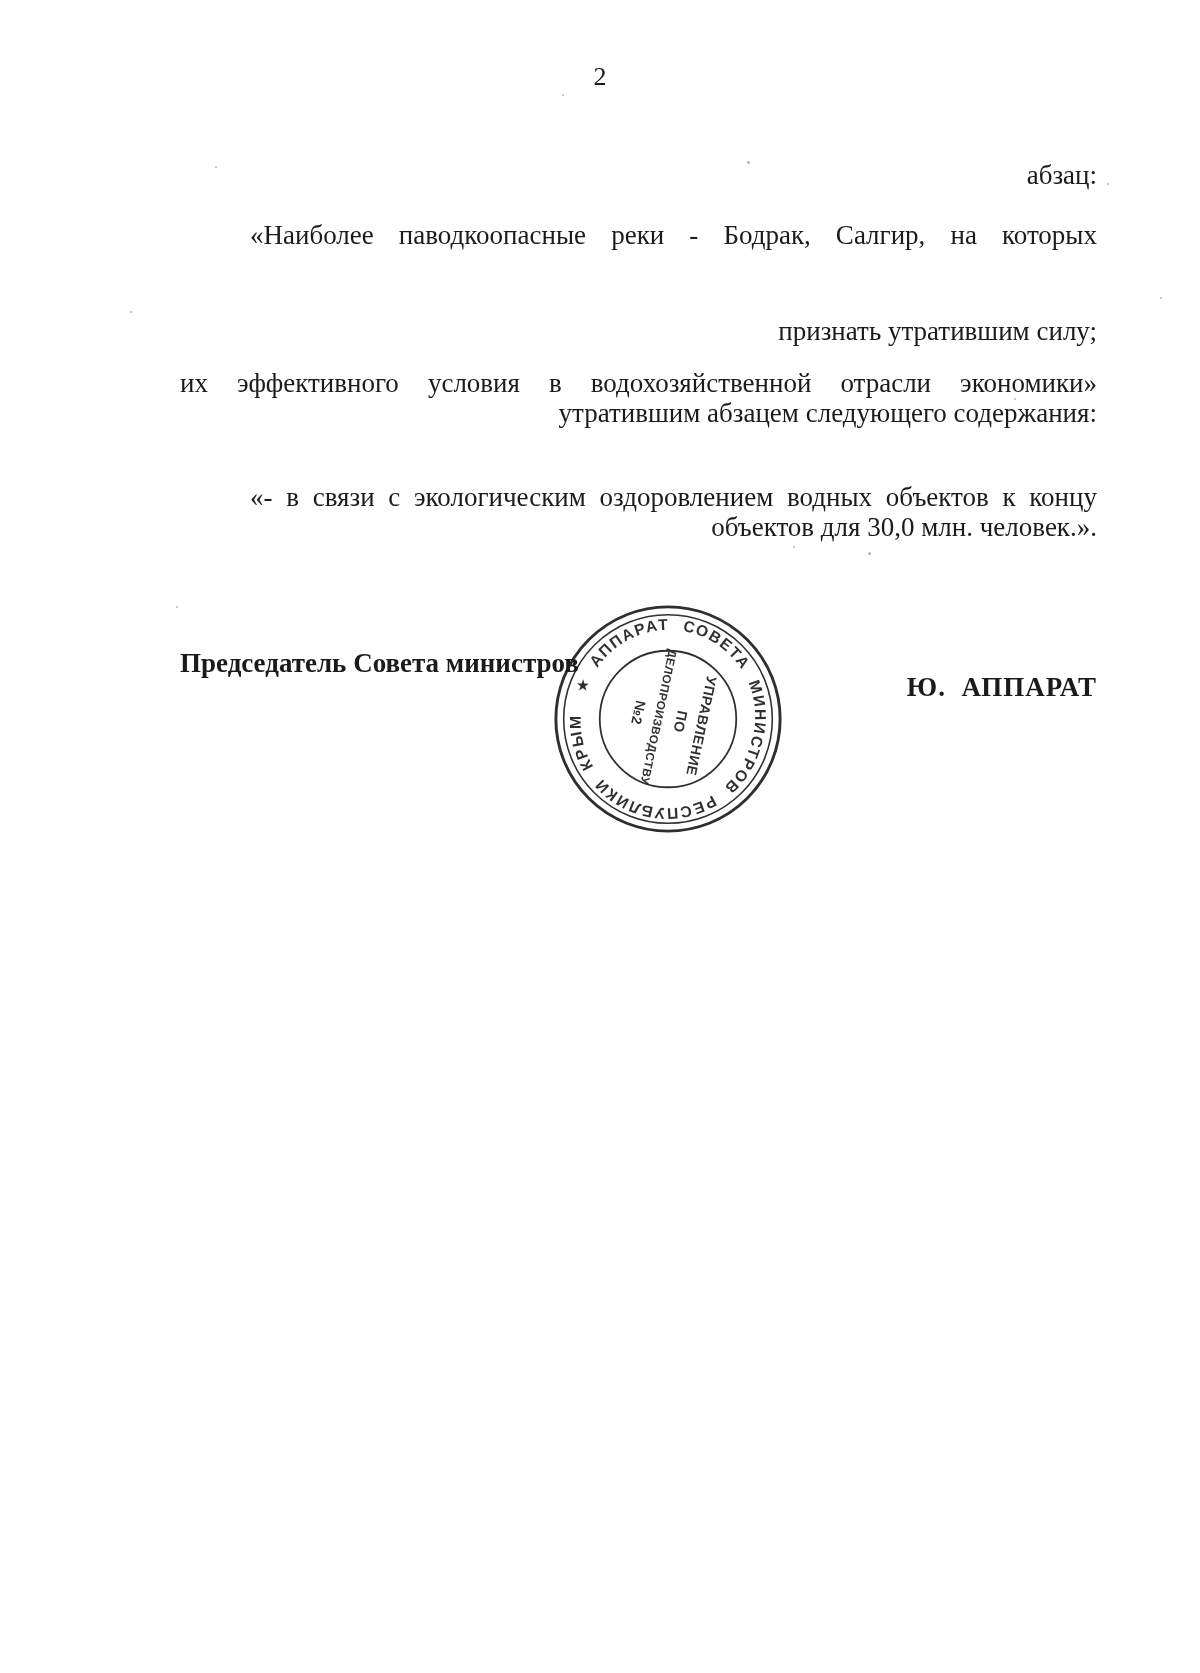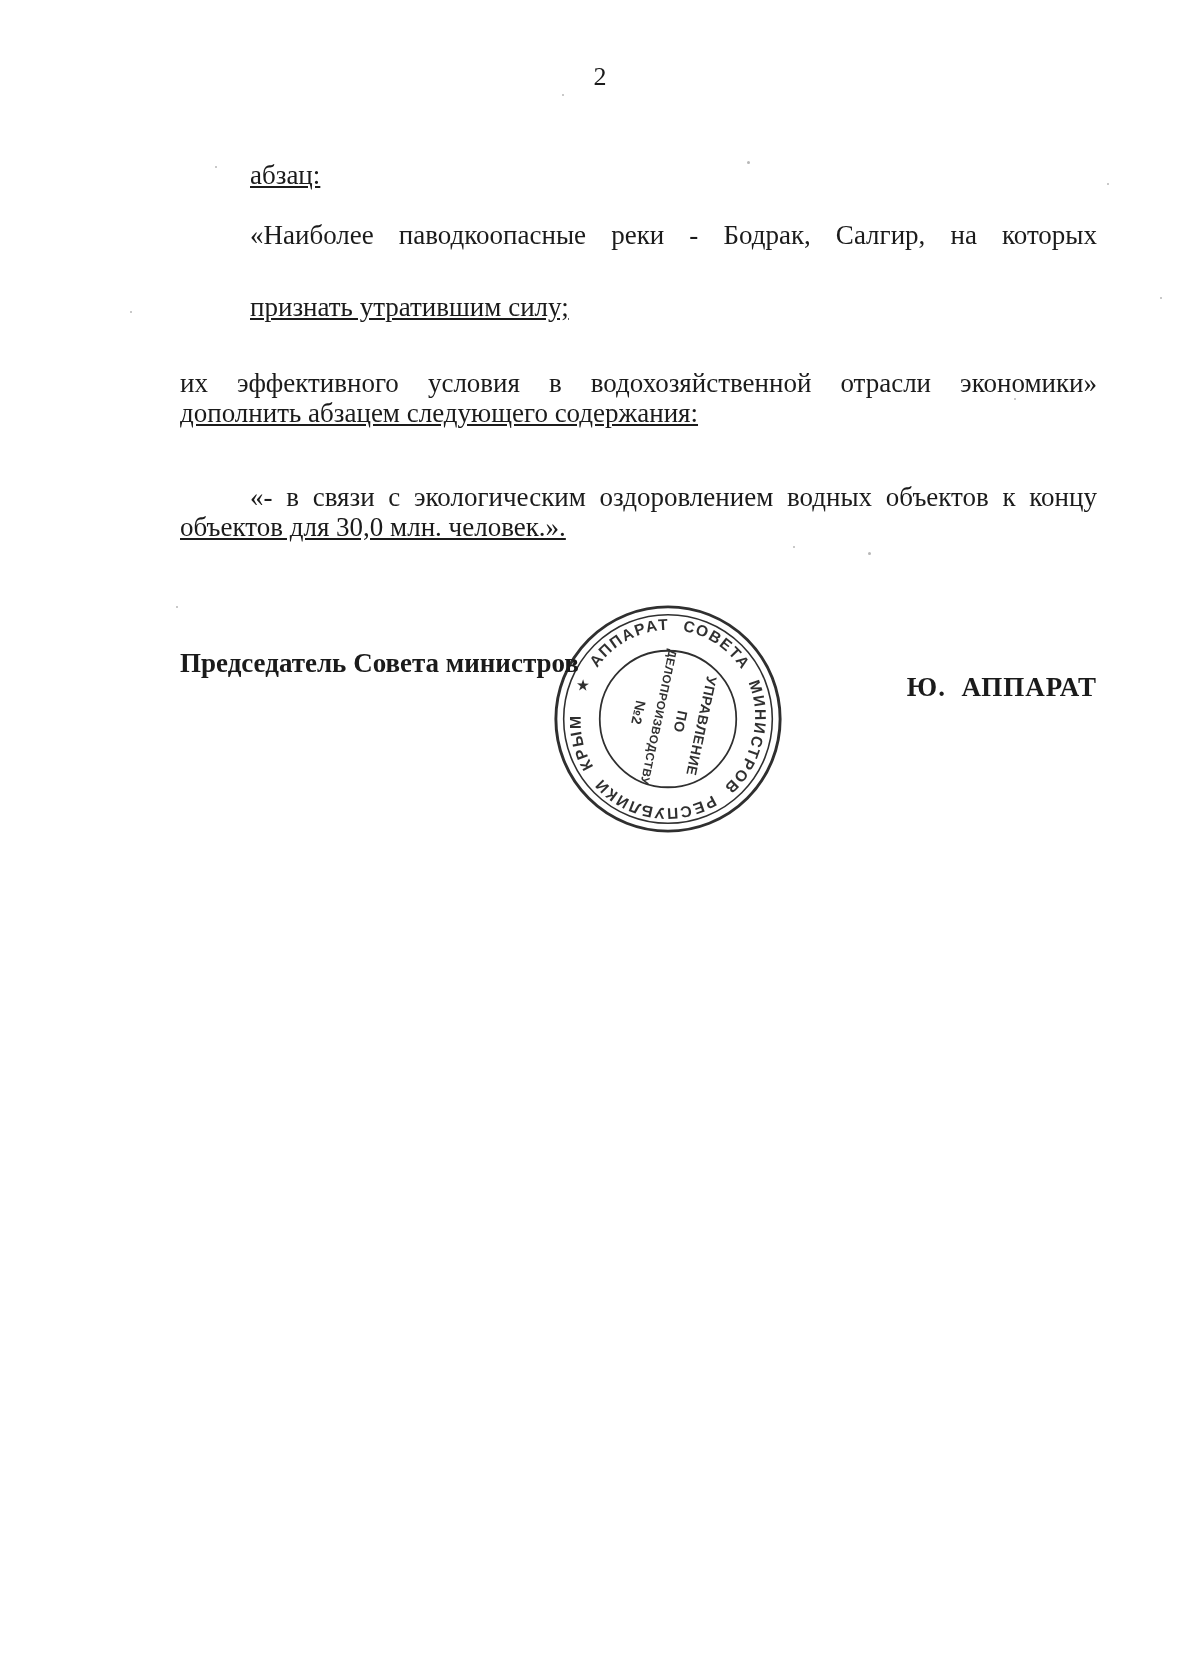--- a/index.html
+++ b/index.html
@@ -19,21 +19,21 @@
     font-size:26px;
   }
   .para{
     position:absolute;
     left:180px;
     width:917px;
     font-size:27px;
     line-height:30px;
   }
   .ln{ text-align:justify; text-align-last:justify; }
-  .ln-last{ text-align:left;text-decoration:underline; }
+  .ln-last{ text-align:right; }
   .ind{ text-indent:70px; }
   .sig{
     position:absolute;
     left:180px;
     top:648px;
     width:917px;
     font-weight:bold;
     font-size:27px;
     line-height:31px;
   }
@@ -81,27 +81,27 @@
   <div class="pageno">2</div>
 
   <div class="para" style="top:160px">
     <div class="ln-last ind">абзац:</div>
   </div>
 
   <div class="para" style="top:220px">
     <div class="ln ind">«Наиболее паводкоопасные реки - Бодрак, Салгир, на которых</div>
   </div>
 
-  <div class="para" style="top:292px">
+  <div class="para" style="top:316px">
     <div class="ln-last ind">признать утратившим силу;</div>
   </div>
 
   <div class="para" style="top:368px">
     <div class="ln">их эффективного условия в водохозяйственной отрасли экономики»</div>
-    <div class="ln-last">дополнить абзацем следующего содержания:</div>
+    <div class="ln-last">утратившим абзацем следующего содержания:</div>
   </div>
 
   <div class="para" style="top:482px">
     <div class="ln ind">«- в связи с экологическим оздоровлением водных объектов к концу</div>
     <div class="ln-last">объектов для 30,0 млн. человек.».</div>
   </div>
 
   <div class="sig">
     <div>Председатель Совета министров</div>
     <div class="sig-name">Ю.  АППАРАТ</div>

